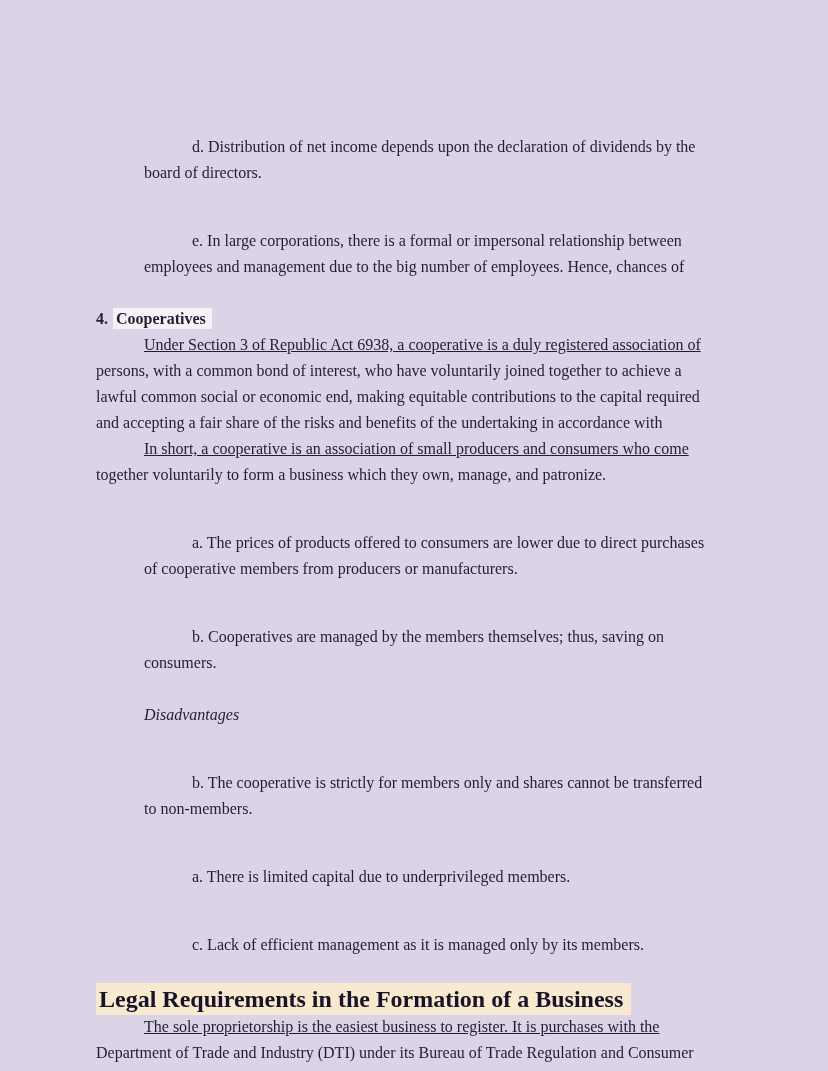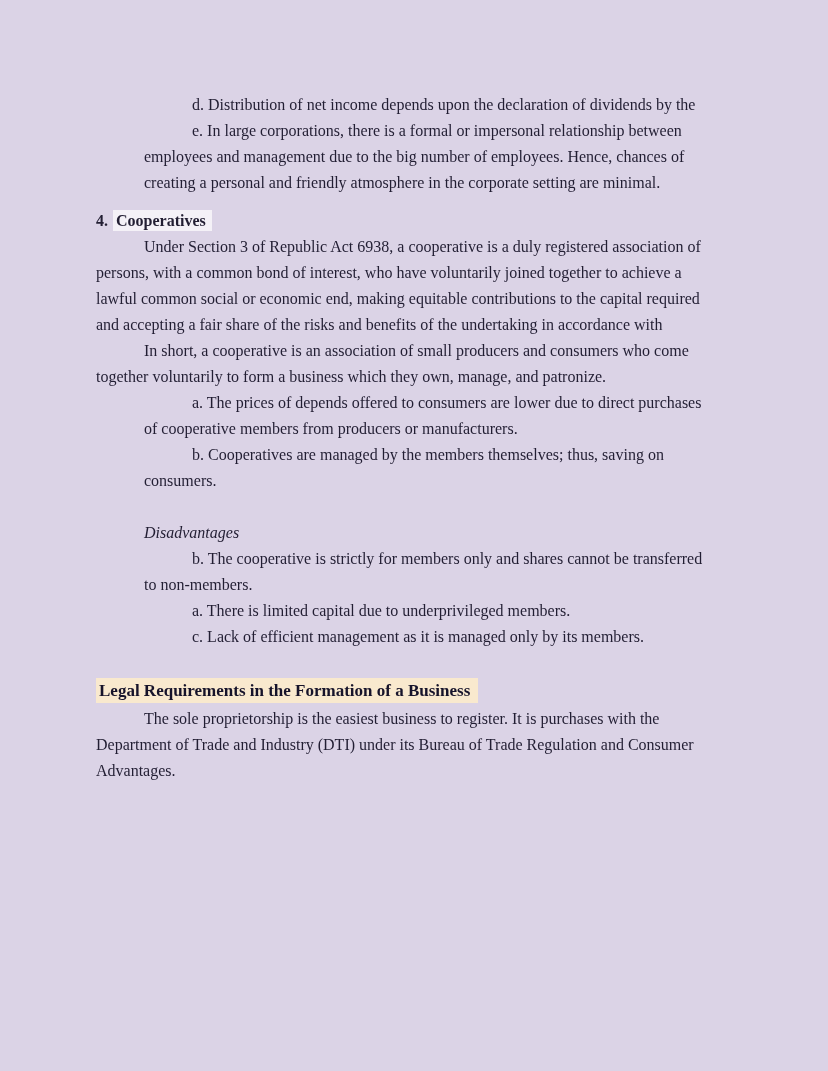--- a/index.html
+++ b/index.html
@@ -9,74 +9,74 @@
     height: 1071px;
     background: var(--bg, #dbd3e6);
     color: var(--ink, #221e33);
     font-family: "Liberation Serif", "DejaVu Serif", serif;
     font-size: 16px;
     overflow: hidden;
   }
   .content { padding: 92px 88px 0 96px; }
   .ln { display: block; line-height: 26px; white-space: nowrap; }
   
-  .para-indent .ln:first-child { padding-left: 48px; }
+  .para-indent .ln:first-child { padding-left: 48px; text-decoration: underline; }
   
   .sub-item .ln { padding-left: 48px; }
-  .sub-item .ln:first-child { padding-left: 96px; }
+  .sub-item .ln:first-child { padding-left: 96px; margin-top: 42px; }
   .ital-label {
     padding-left: 48px;
     font-style: italic;
     line-height: 26px;
     margin-top: 26px;
   }
-  .coop-head { margin-top: 12px; line-height: 26px; font-weight: bold; }
+  .coop-head { margin-top: 26px; line-height: 26px; font-weight: bold; }
   .coop-num { margin-right: 5px; }
   .hl-white { background: var(--hl-white, #f4f1f7); padding: 2px 6px 2px 3px; }
   .legal-heading {
     margin-top: 26px;
     line-height: 30px;
-    font-size: 17px;
+    font-size: 24px;
     font-weight: bold;
     color: var(--ink-heading, #16132a);
   }
   .hl-cream { background: var(--hl-cream, #f9e9ce); padding: 3px 8px 3px 3px; }
 </style>
 </head>
 <body>
 
 <div class="page">
   <div class="content">
 
     <div class="sub-item">
         <span class="ln">d. Distribution of net income depends upon the declaration of dividends by the</span>
+        <span class="ln">board of directors.</span>
       </div>
     <div class="sub-item">
         <span class="ln">e. In large corporations, there is a formal or impersonal relationship between</span>
         <span class="ln">employees and management due to the big number of employees. Hence, chances of</span>
-        <span class="ln">creating a personal and friendly atmosphere in the corporate setting are minimal.</span>
       </div>
 
     <div class="coop-head">
       <span class="coop-num">4.</span><span class="hl-white">Cooperatives</span>
     </div>
 
     <div class="para-indent">
         <span class="ln">Under Section 3 of Republic Act 6938, a cooperative is a duly registered association of</span>
         <span class="ln">persons, with a common bond of interest, who have voluntarily joined together to achieve a</span>
         <span class="ln">lawful common social or economic end, making equitable contributions to the capital required</span>
         <span class="ln">and accepting a fair share of the risks and benefits of the undertaking in accordance with</span>
       </div>
     <div class="para-indent">
         <span class="ln">In short, a cooperative is an association of small producers and consumers who come</span>
         <span class="ln">together voluntarily to form a business which they own, manage, and patronize.</span>
       </div>
 
     <div class="sub-item">
-        <span class="ln">a. The prices of depends offered to consumers are lower due to direct purchases</span>
+        <span class="ln">a. The prices of products offered to consumers are lower due to direct purchases</span>
         <span class="ln">of cooperative members from producers or manufacturers.</span>
       </div>
     <div class="sub-item">
         <span class="ln">b. Cooperatives are managed by the members themselves; thus, saving on</span>
         <span class="ln">consumers.</span>
       </div>
 
     <div class="ital-label">Disadvantages</div>
     <div class="sub-item">
         <span class="ln">b. The cooperative is strictly for members only and shares cannot be transferred</span>

